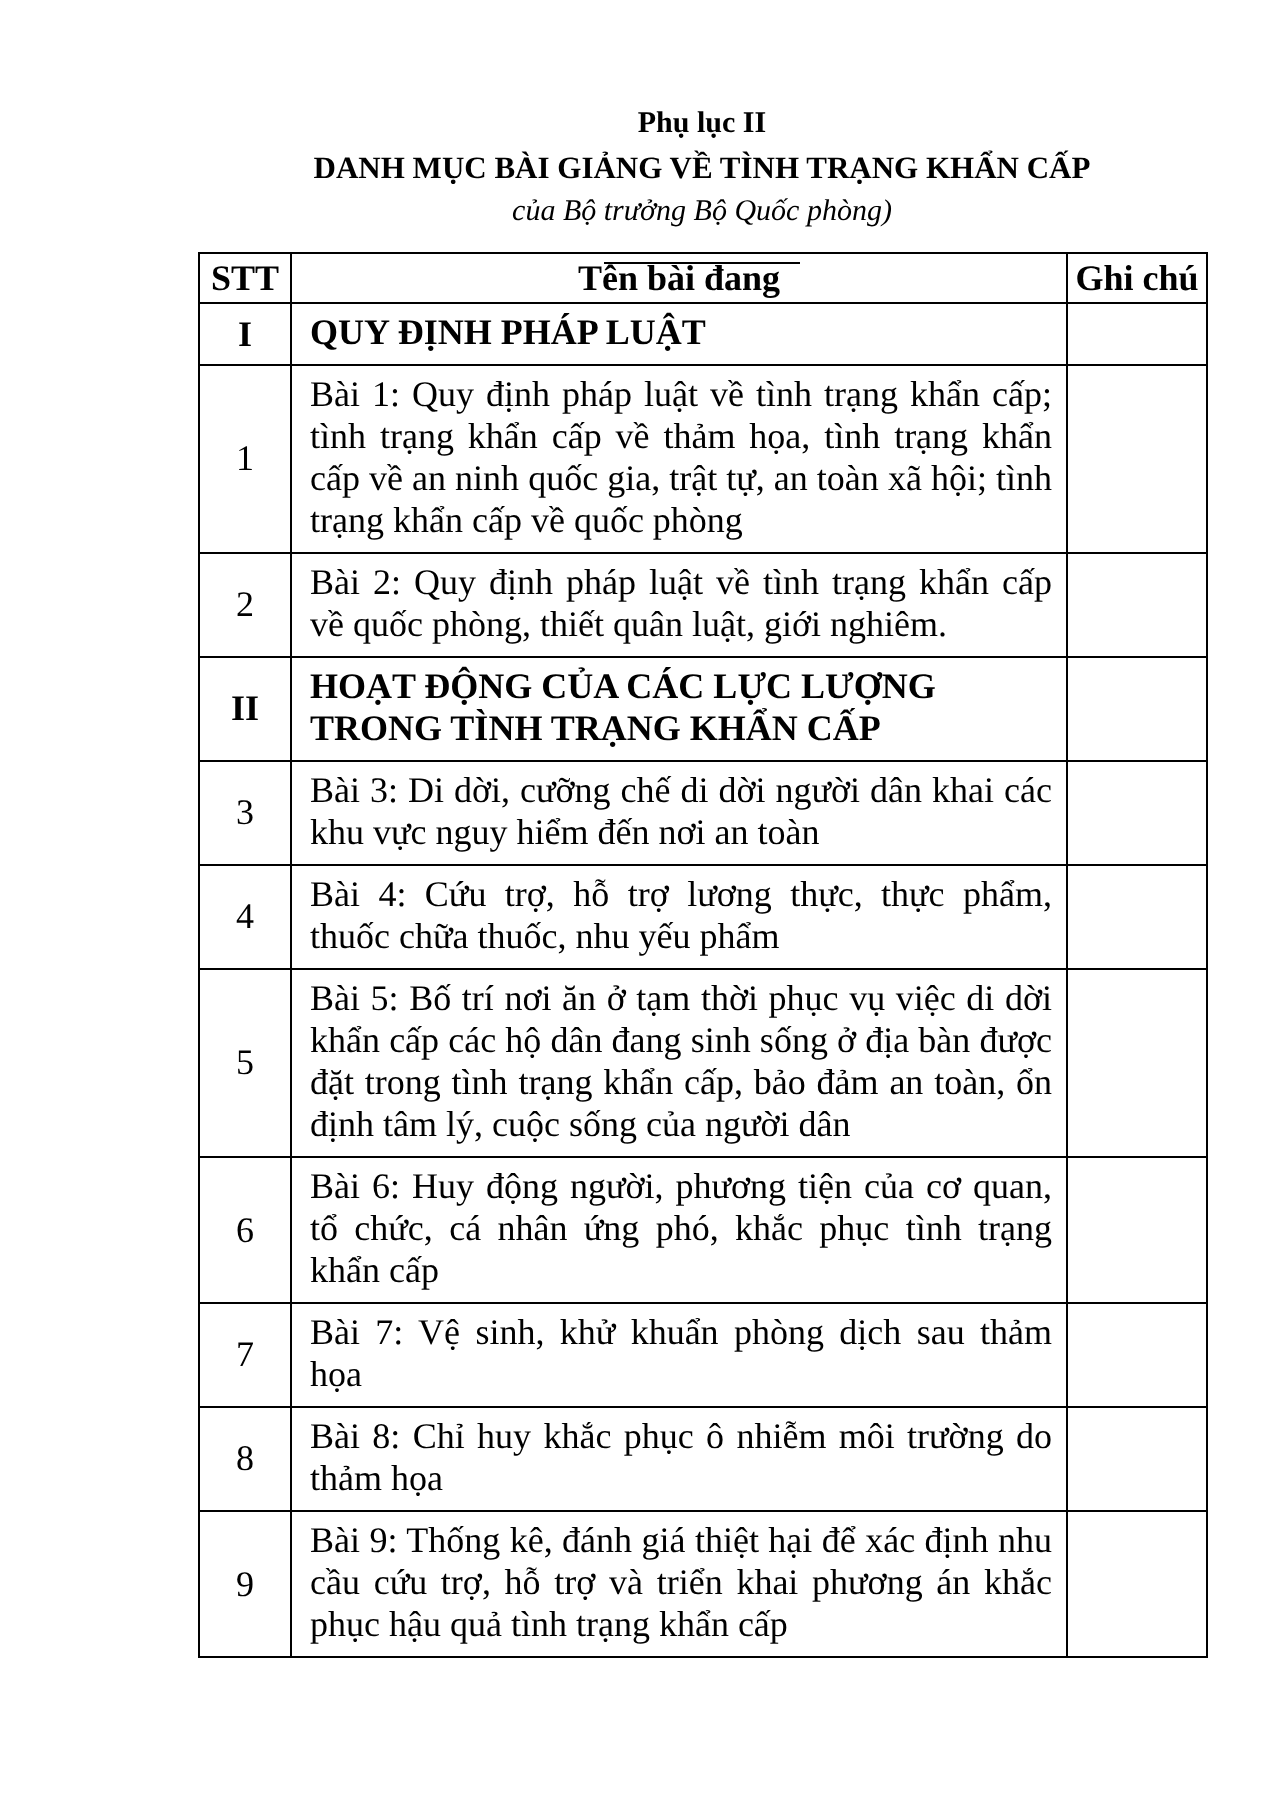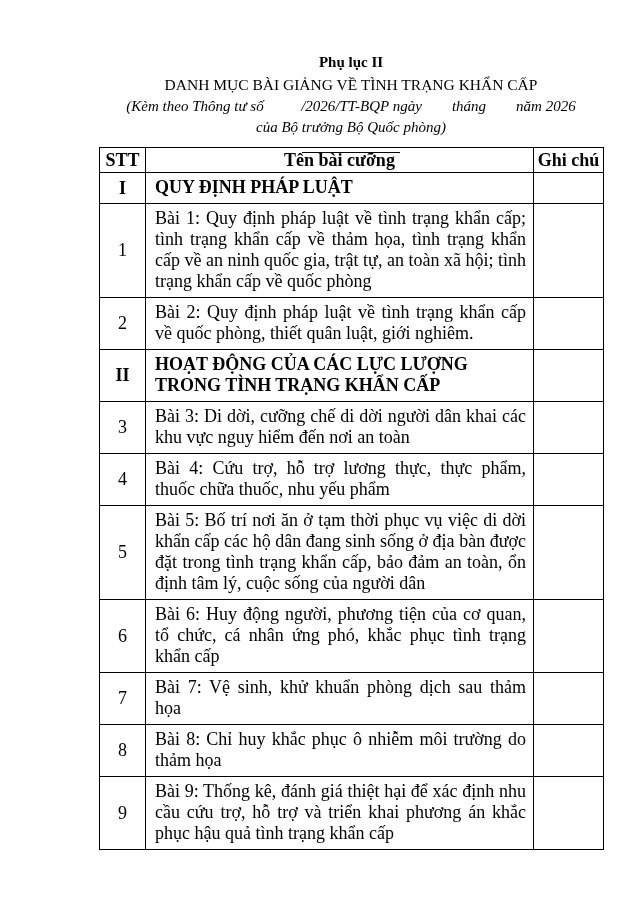--- a/index.html
+++ b/index.html
@@ -16,21 +16,21 @@
     width: 564px;
   }
   .content { width: 504px; }
   .doc-header { text-align: center; }
   .appendix-title {
     font-weight: bold;
     font-size: 15px;
     line-height: 21px;
   }
   .doc-title {
-    font-weight: normal;
+    font-weight: bold;
     font-size: 15.5px;
     line-height: 23px;
   }
   .doc-subtitle {
     font-style: italic;
     font-size: 15px;
     line-height: 21px;
     white-space: pre-wrap;
   }
   .underlined {
@@ -76,34 +76,33 @@
 </style>
 </head>
 <body>
 
 <div class="page">
   <div class="content">
 
     <div class="doc-header">
       <div class="appendix-title">Phụ lục II</div>
       <div class="doc-title">DANH MỤC BÀI GIẢNG VỀ TÌNH TRẠNG KHẨN CẤP</div>
-      <div class="doc-subtitle">(Kèm theo Thông tư số          /2026/TT-BQP ngày        tháng        năm 2026</div>
       <div class="doc-subtitle"><span>của Bộ </span><span class="underlined">trưởng Bộ Quốc</span><span> phòng)</span></div>
     </div>
 
     <table class="doc-table">
       <colgroup>
         <col class="c-stt">
         <col class="c-ten">
         <col class="c-ghi">
       </colgroup>
       <thead>
         <tr>
           <th>STT</th>
-          <th>Tên bài cưỡng</th>
+          <th>Tên bài đang</th>
           <th>Ghi chú</th>
         </tr>
       </thead>
       <tbody id="table-body">
           <tr class="section">
     <td class="stt">I</td>
     <td class="title">QUY ĐỊNH PHÁP LUẬT</td>
     <td class="note"></td>
   </tr>
           <tr>

